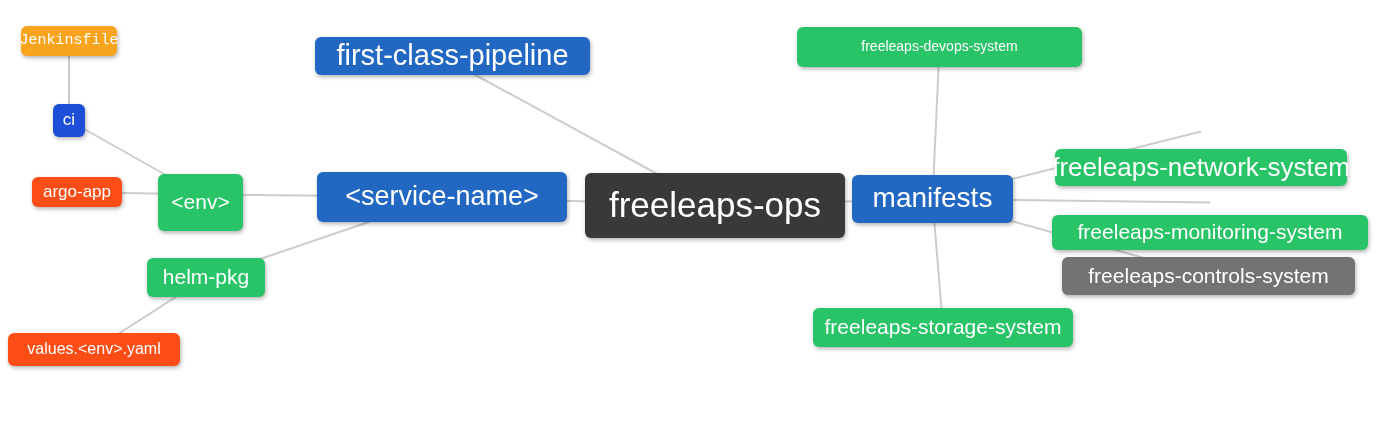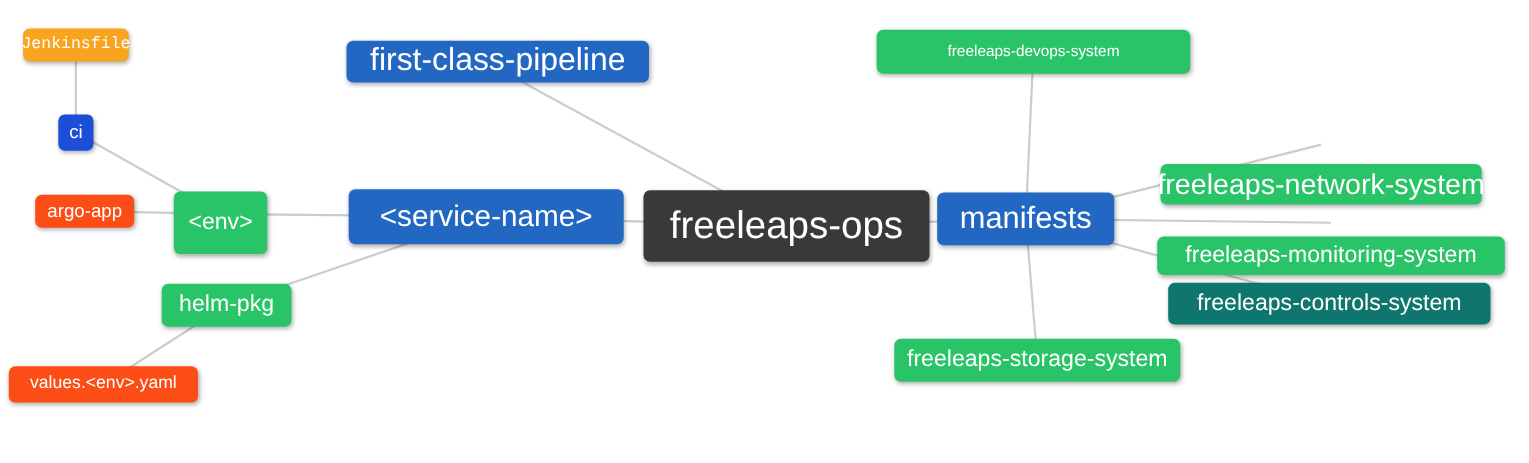--- a/index.html
+++ b/index.html
@@ -107,20 +107,20 @@
   </div>
 
   <div class="mm-node" style="left: 1055px; top: 113px; width: 292px; height: 37px; background: rgb(41, 195, 104); font-size: 26px; color: rgb(255, 255, 255); margin-top: 36px;">
     <span class="mm-label">freeleaps-network-system</span>
   </div>
 
   <div class="mm-node" style="left: 1052px; top: 185px; width: 316px; height: 35px; background: rgb(41, 195, 104); font-size: 21px; color: rgb(255, 255, 255); margin-top: 30px;">
     <span class="mm-label">freeleaps-monitoring-system</span>
   </div>
 
-  <div class="mm-node" style="left: 1062px; top: 257px; width: 293px; height: 38px; background: #0f766e; font-size: 21px; color: rgb(255, 255, 255); text-align: center;">
+  <div class="mm-node" style="left: 1062px; top: 257px; width: 293px; height: 38px; background: #737373; font-size: 21px; color: rgb(255, 255, 255); text-align: center;">
     <span class="mm-label">freeleaps-controls-system</span>
   </div>
 
   <div class="mm-node" style="left: 813px; top: 308px; width: 260px; height: 39px; background: rgb(41, 195, 104); font-size: 21px; color: rgb(255, 255, 255);">
     <span class="mm-label">freeleaps-storage-system</span>
   </div>
 </div>
 
 </body></html>

